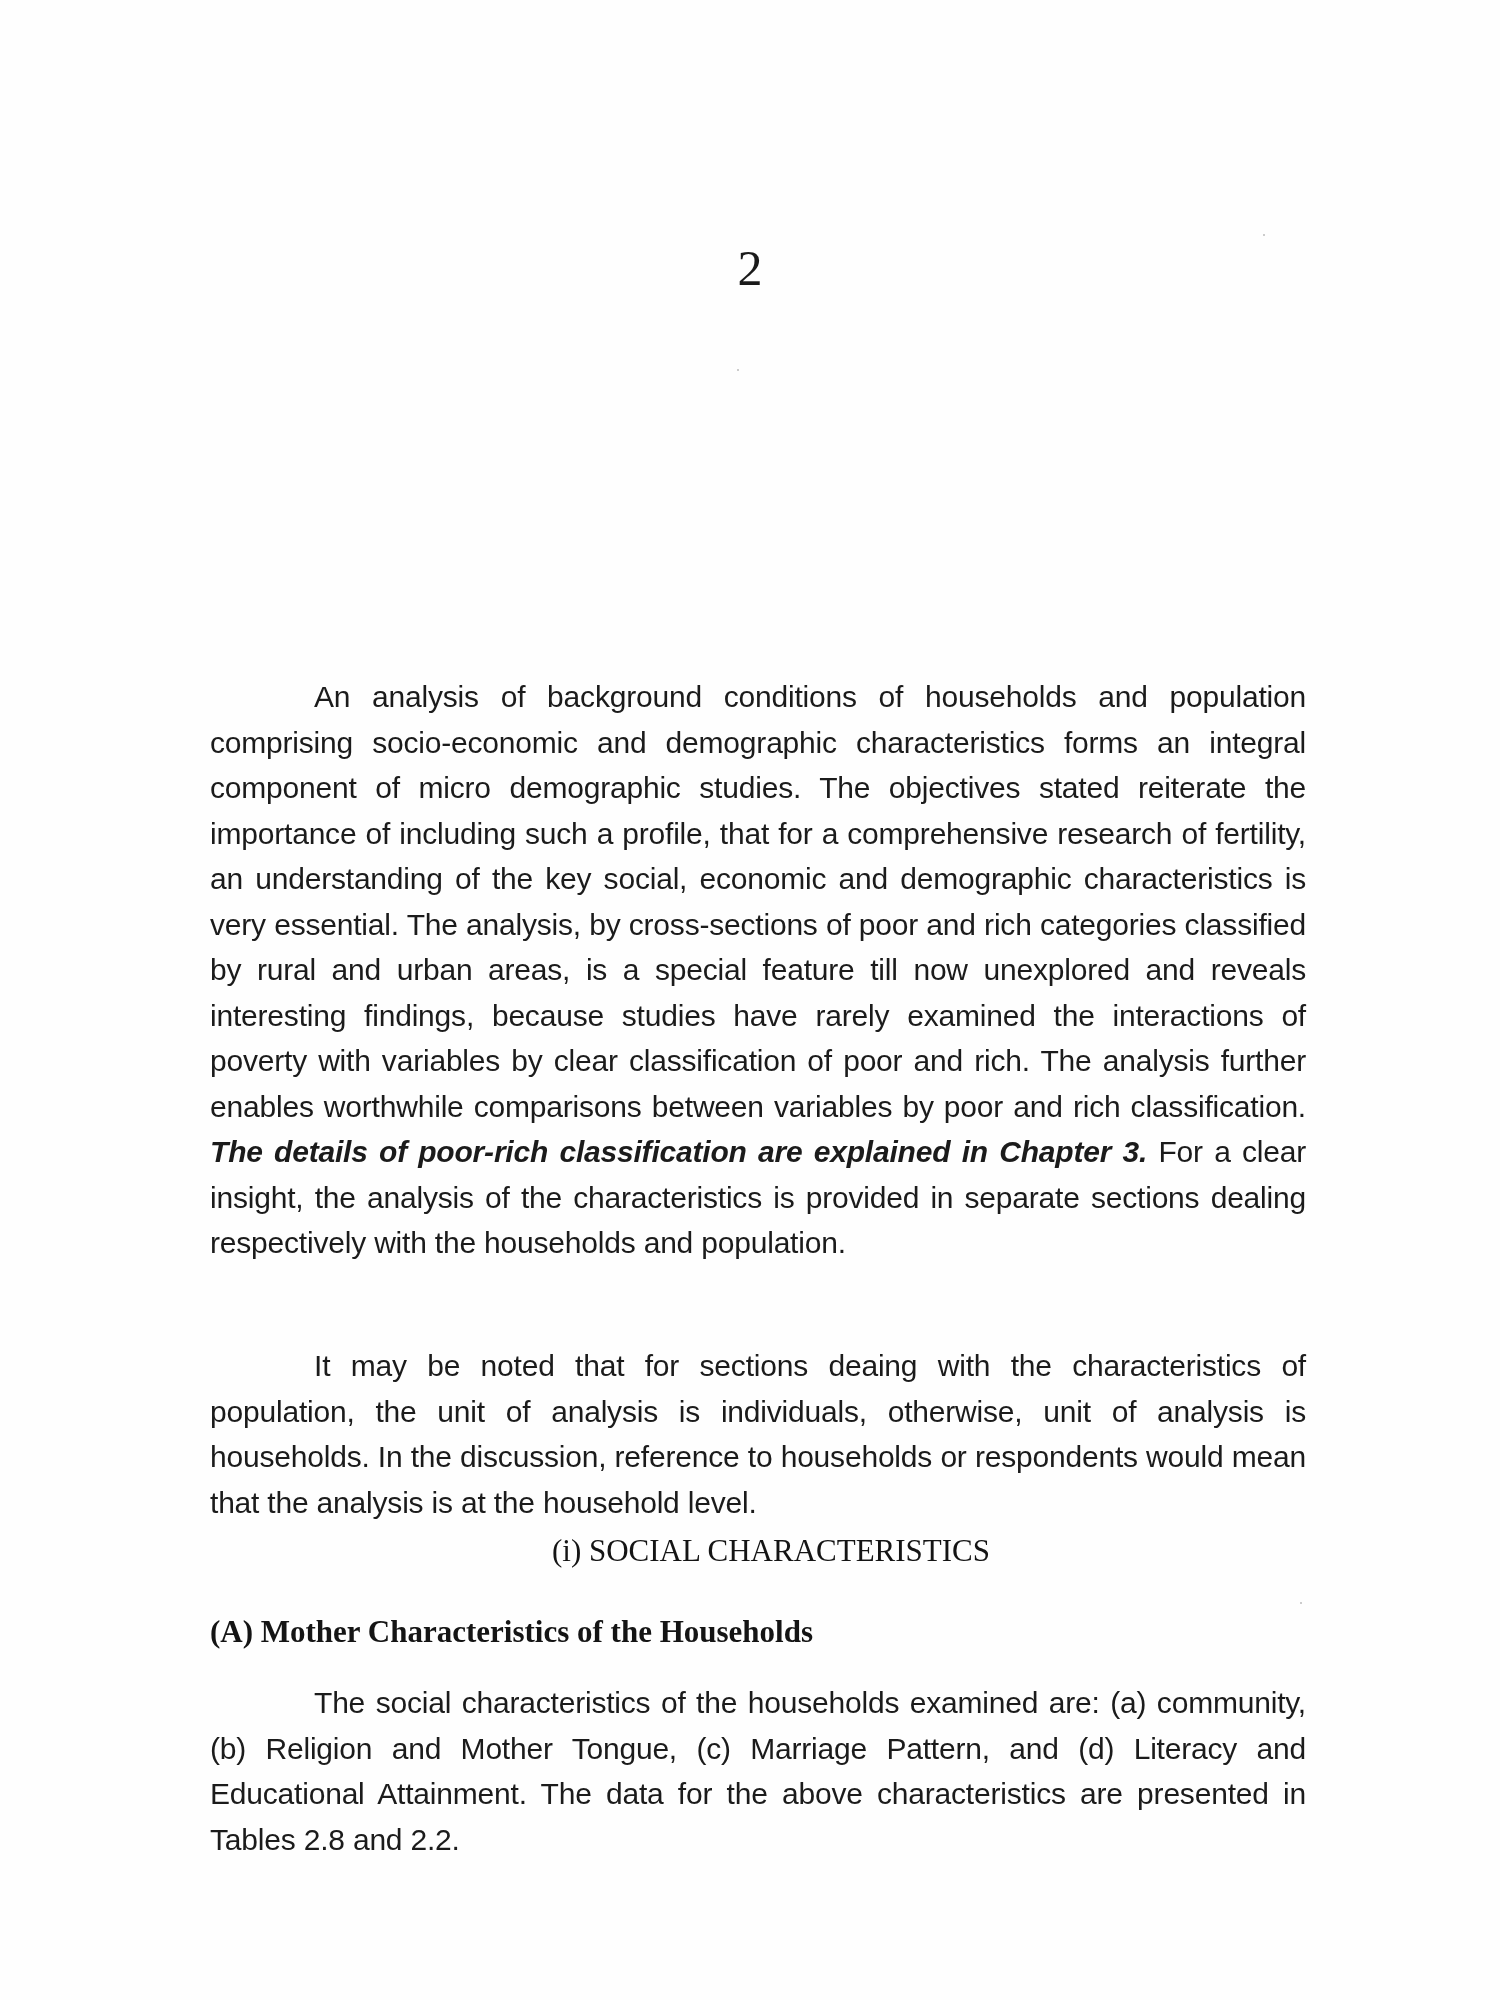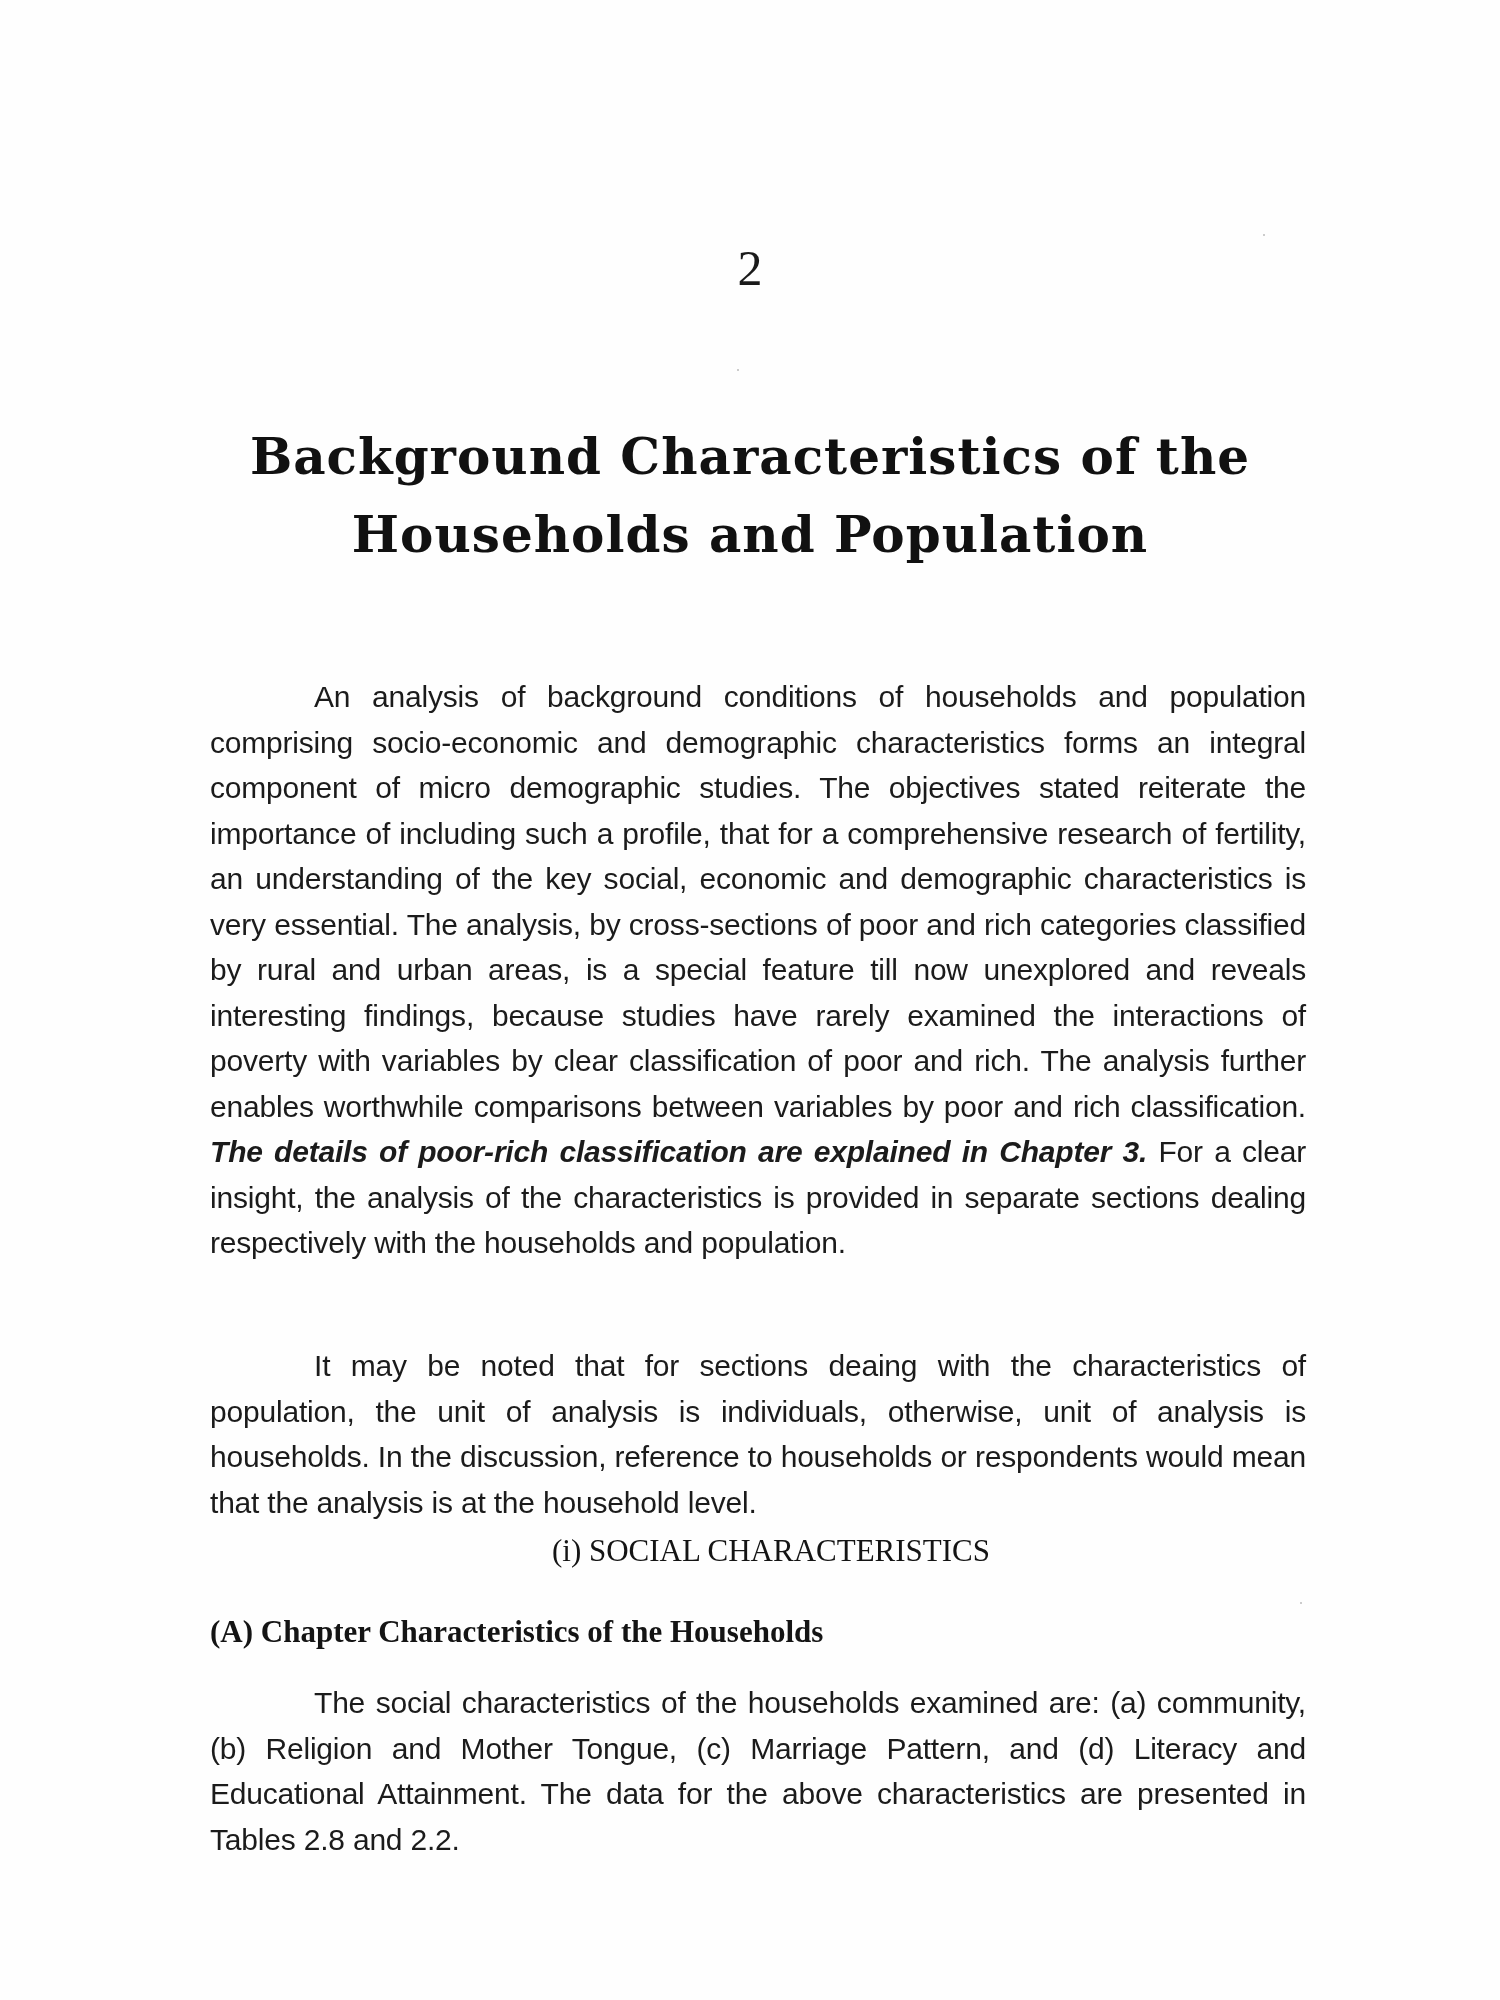--- a/index.html
+++ b/index.html
@@ -93,36 +93,32 @@
       border-radius: 1px;
     }
   </style>
 </head>
 <body>
 
 <div class="page">
 
   <div class="chapter-number">2</div>
 
-  <h1 class="chapter-title" style="margin:0;">
-    <span>Background Characteristics of the</span>
-    <span>Households and Population</span>
-  </h1>
 
   <div class="body-text para-1">
     <p><span>An analysis of background conditions of households and population comprising socio-economic and demographic characteristics forms an integral component of micro demographic studies. The objectives stated reiterate the importance of including such a profile, that for a comprehensive research of fertility, an understanding of the key social, economic and demographic characteristics is very essential. The analysis, by cross-sections of poor and rich categories classified by rural and urban areas, is a special feature till now unexplored and reveals interesting findings, because studies have rarely examined the interactions of poverty with variables by clear classification of poor and rich. The analysis further enables worthwhile comparisons between variables by poor and rich classification. </span><span class="italic">The details of poor-rich classification are explained in Chapter 3.</span><span> For a clear insight, the analysis of the characteristics is provided in separate sections dealing respectively with the households and population.</span></p>
   </div>
 
   <div class="body-text para-2">
     <p>It may be noted that for sections deaing with the characteristics of population, the unit of analysis is individuals, otherwise, unit of analysis is households. In the discussion, reference to households or respondents would mean that the analysis is at the household level.</p>
   </div>
 
   <div class="section-heading">(i) SOCIAL CHARACTERISTICS</div>
 
-  <div class="subsection-heading">(A) Chapter Characteristics of the Households</div>
+  <div class="subsection-heading">(A) Mother Characteristics of the Households</div>
 
   <div class="body-text para-3">
     <p>The social characteristics of the households examined are: (a) community, (b) Religion and Mother Tongue, (c) Marriage Pattern, and (d) Literacy and Educational Attainment. The data for the above characteristics are presented in Tables 2.8 and 2.2.</p>
   </div>
 
   <div class="speck" style="left:1263px; top:234px;"></div>
   <div class="speck" style="left:737px; top:369px;"></div>
   <div class="speck" style="left:1300px; top:1602px;"></div>
 </div>
 

